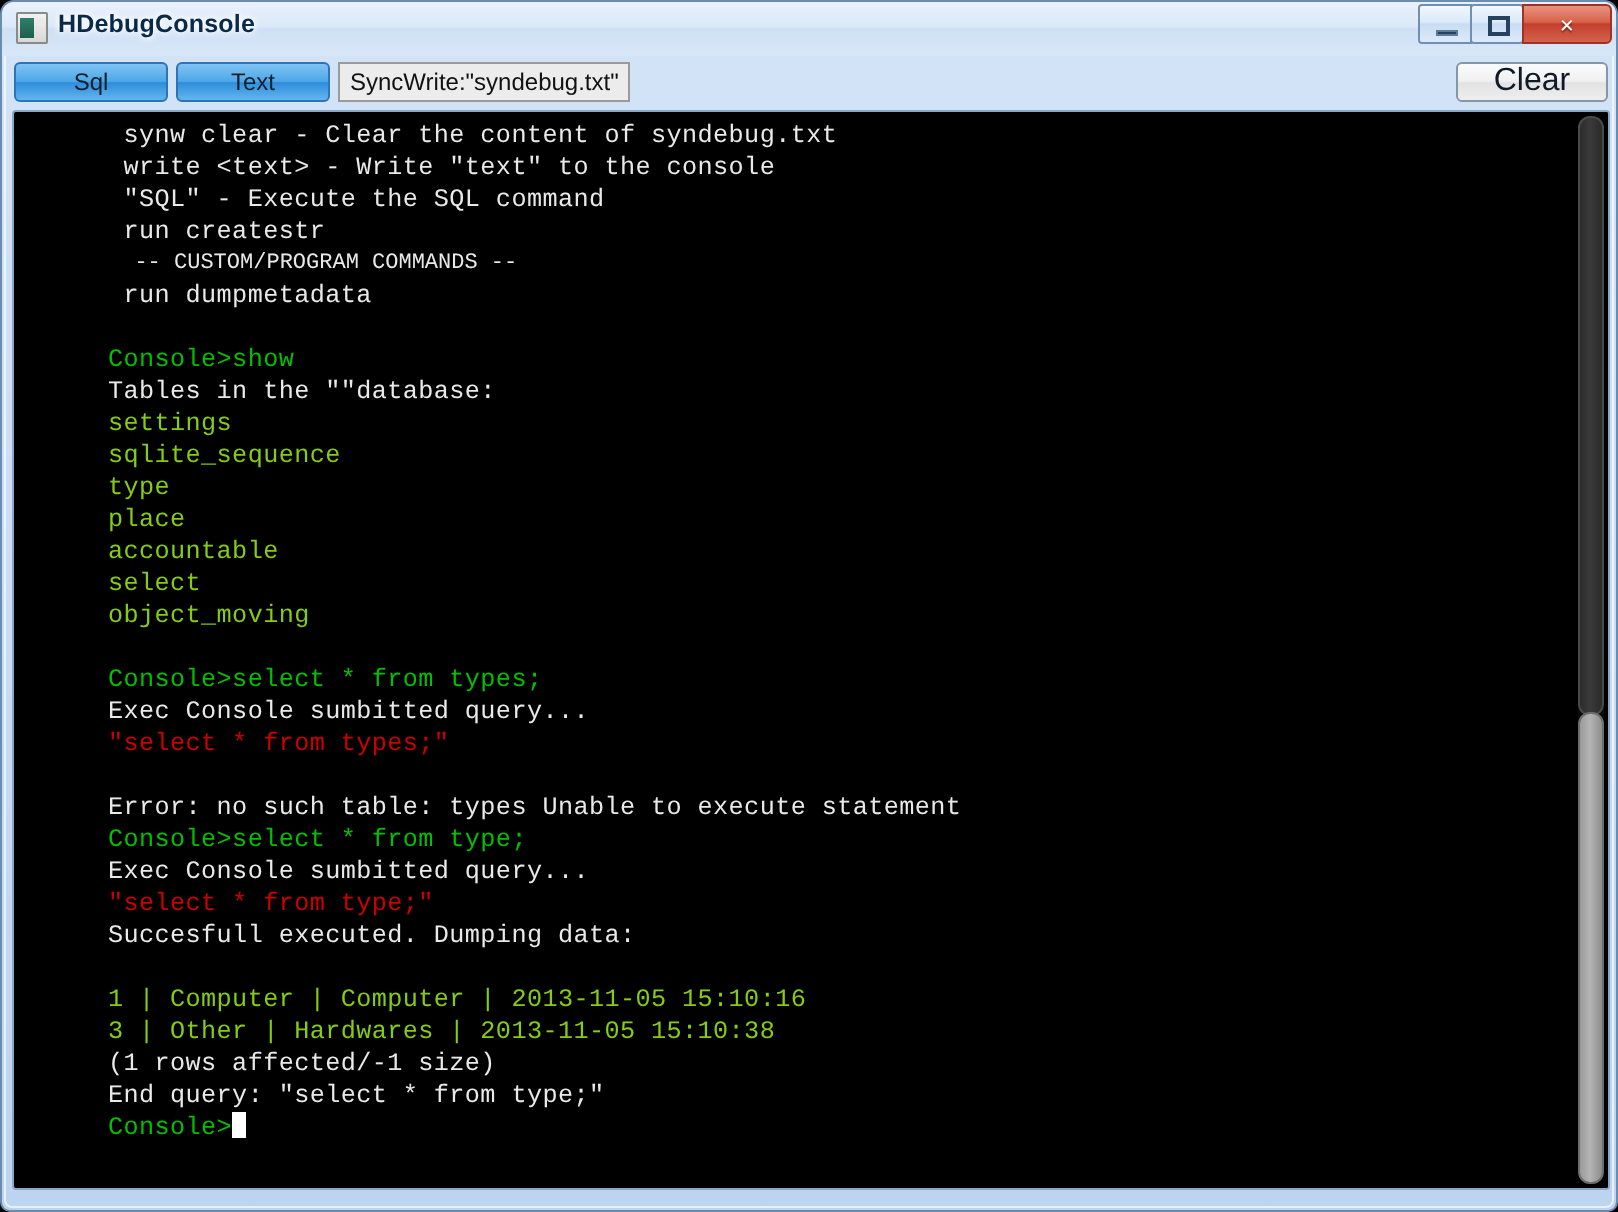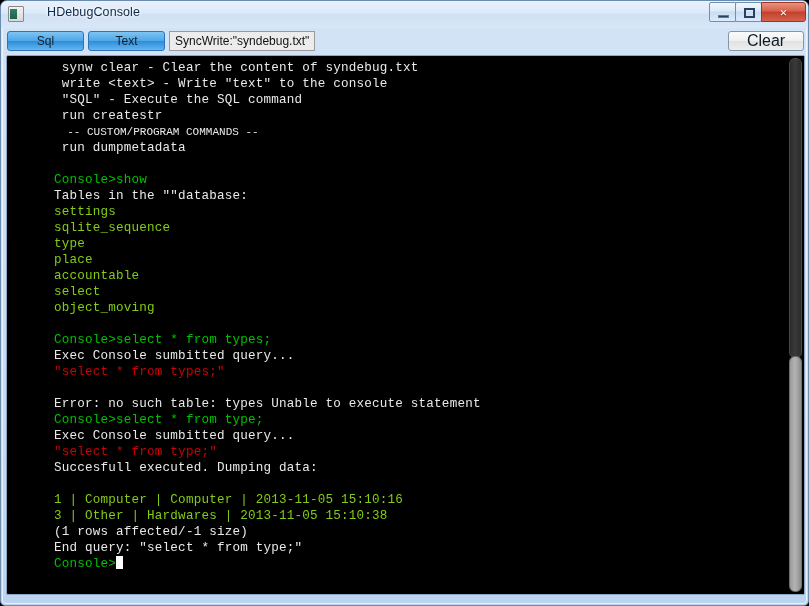--- a/index.html
+++ b/index.html
@@ -62,26 +62,27 @@
   }
   .title-icon::after {
     content: "";
     position: absolute;
     left: 9px; top: 2px;
     width: 4px; height: 4px;
     background: #eaeaea;
   }
   .title-text {
     position: absolute;
-    left: 46px; top: 4px;
+    left: 28px; top: 4px;
     font-size: 12.5px;
     color: #0b2a48;
     letter-spacing: 0.1px;
     text-shadow: 0 0 3px #fff, 0 0 5px #fff;
     white-space: nowrap;
+    font-weight: bold;
   }
 
   
   .wbtns {
     position: absolute;
     right: 4px; top: 1px;
     display: flex;
     gap: 0px;
     height: 21px;
   }

